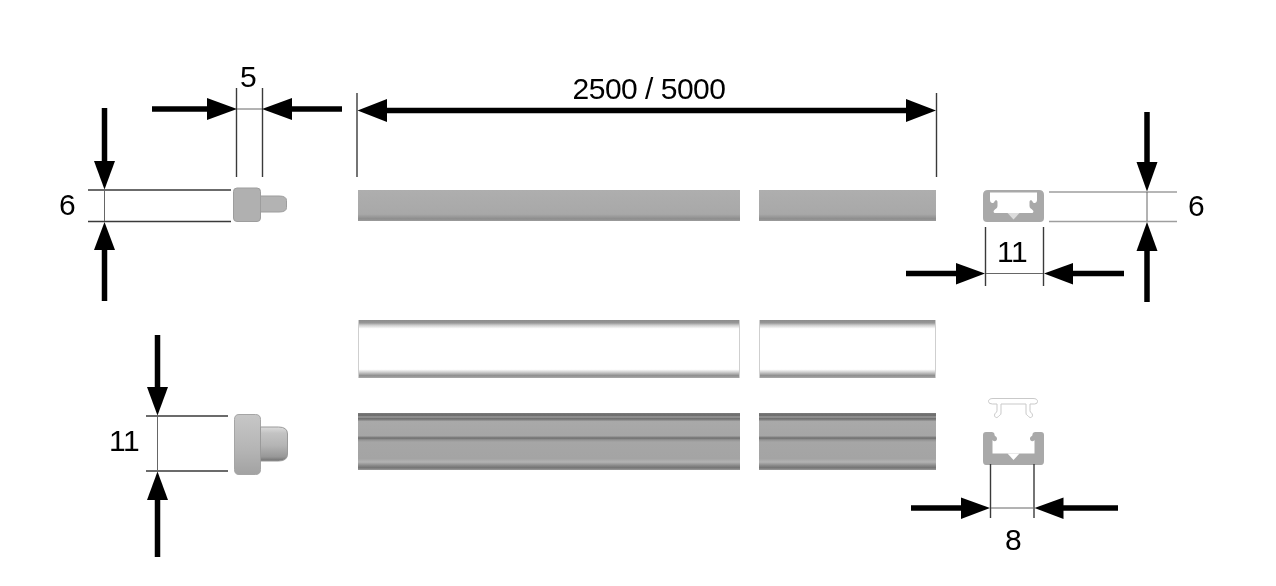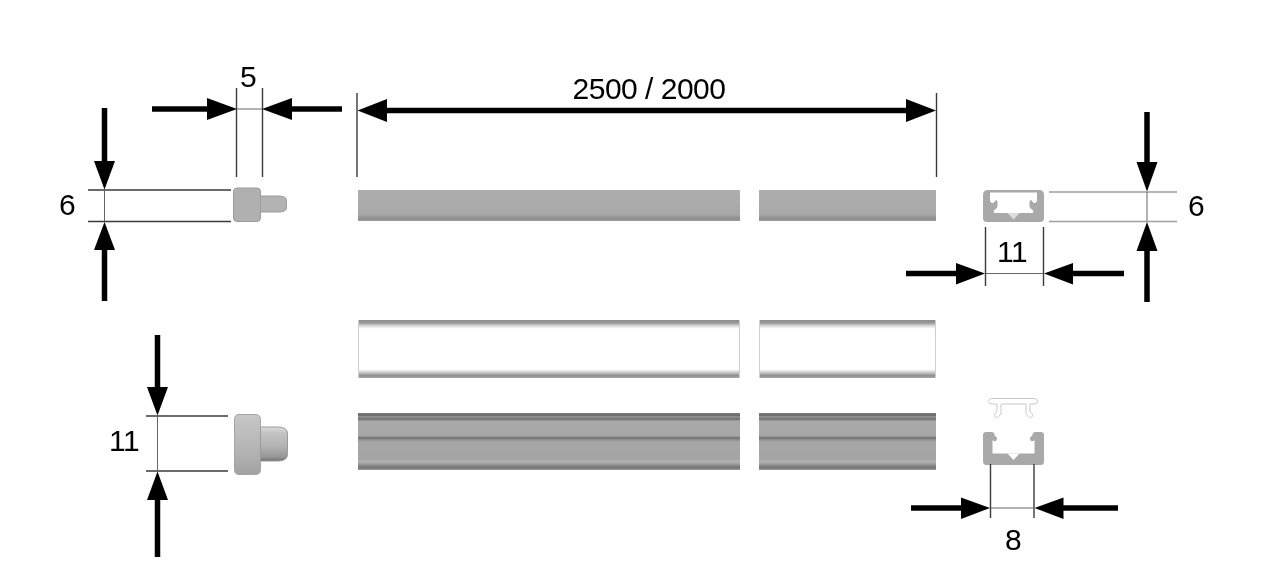--- a/index.html
+++ b/index.html
@@ -164,21 +164,21 @@
       <line x1="991" y1="508" x2="1033" y2="508" stroke="#666" stroke-width="1"></line>
       <polygon points="1034.5,508 1063.5,497.5 1063.5,519" fill="#000"></polygon>
       <line x1="1062" y1="508" x2="1118" y2="508" stroke="#000" stroke-width="5.5"></line>
     </g>
   </svg>
 
   <div class="dim-label" style="left:248px; top:77px;">5</div>
 
   <div class="dim-label" style="left:67px; top:205px;">6</div>
 
-  <div class="dim-label" style="left:649px; top:89px;">2500 / 2000</div>
+  <div class="dim-label" style="left:649px; top:89px;">2500 / 5000</div>
 
   <div class="dim-label" style="left:1196px; top:206px;">6</div>
 
   <div class="dim-label" style="left:1012px; top:252px;">11</div>
 
   <div class="dim-label" style="left:124px; top:441px;">11</div>
 
   <div class="dim-label" style="left:1013px; top:540px;">8</div>
 
 </div>

